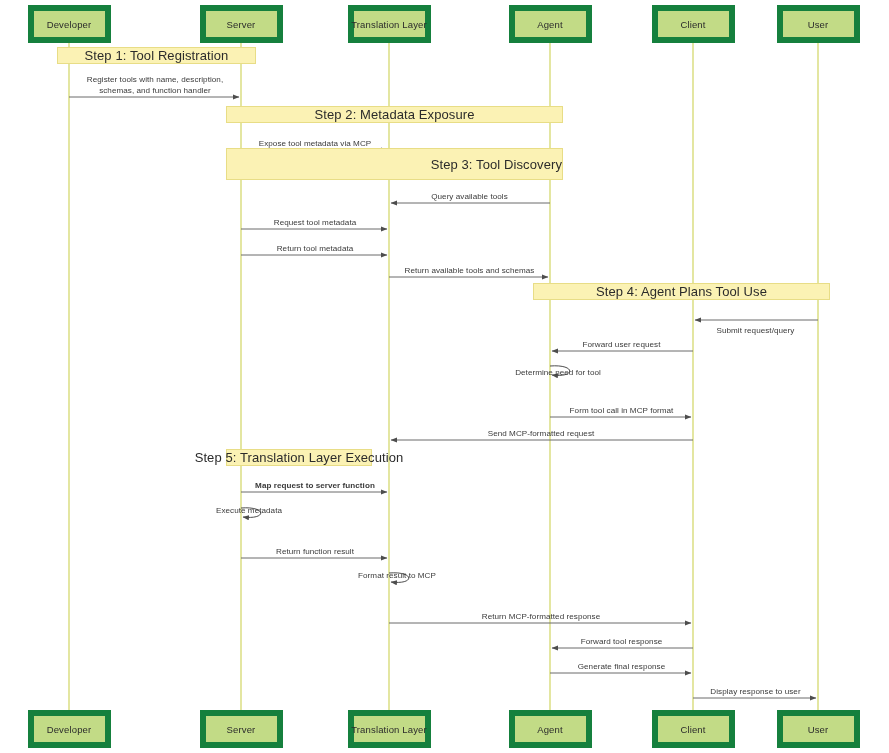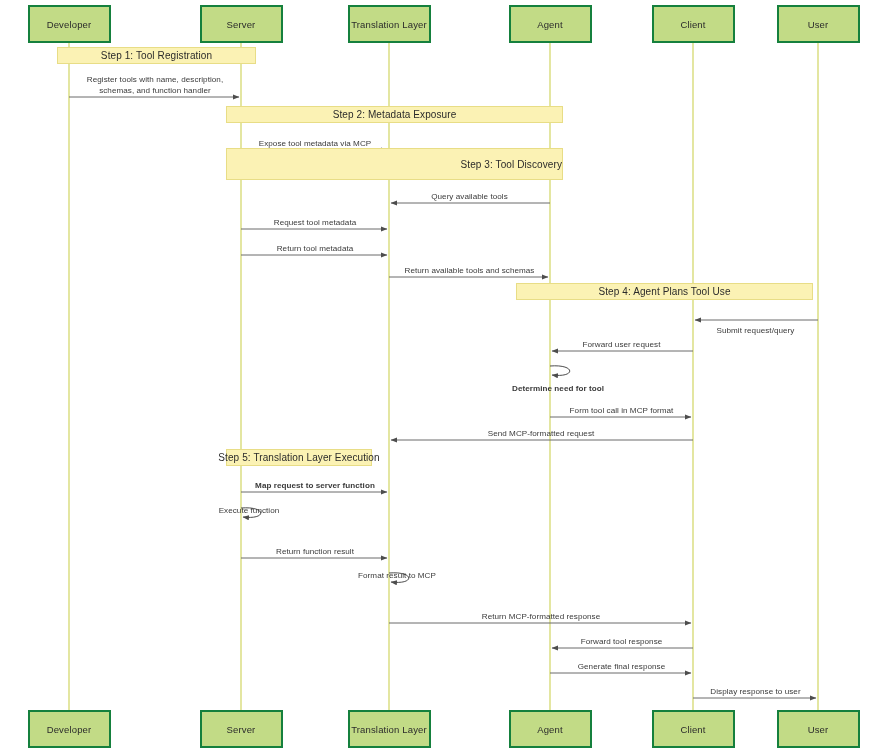--- a/index.html
+++ b/index.html
@@ -25,42 +25,42 @@
     left: 0;
     top: 0;
     width: 889px;
     height: 753px;
     display: block;
   }
   .actor-box {
     position: absolute;
     box-sizing: border-box;
     background: #c2db86;
-    border: 2px solid #15803d;
+    border: 6px solid #15803d;
     display: flex;
     align-items: center;
     justify-content: center;
   }
   .actor-label {
     font-size: 9.5px;
     color: #2b2b2b;
     letter-spacing: 0.15px;
     white-space: nowrap;
   }
   .banner {
     position: absolute;
     box-sizing: border-box;
     background: #fbf2b4;
     border: 1px solid #e8dd86;
     display: flex;
     align-items: center;
     justify-content: center;
   }
   .banner-label {
-    font-size: 10px;
+    font-size: 13px;
     color: #2b2b2b;
     white-space: nowrap;
     letter-spacing: 0.1px;
   }
   .msg-label {
     position: absolute;
     font-size: 8.1px;
     color: #3a3a3a;
     white-space: nowrap;
     text-align: center;
@@ -158,41 +158,41 @@
   <div id="banners">
       <div class="banner" style="left: 57px; top: 47px; width: 199px; height: 17px;">
         <span class="banner-label">Step 1: Tool Registration</span>
       </div>
       <div class="banner" style="left: 226px; top: 106px; width: 337px; height: 17px;">
         <span class="banner-label">Step 2: Metadata Exposure</span>
       </div>
       <div class="banner" style="left: 226px; top: 148px; width: 337px; height: 32px; justify-content: flex-end;">
         <span class="banner-label">Step 3: Tool Discovery</span>
       </div>
-      <div class="banner" style="left: 516px; top: 283px; width: 297px; height: 17px;">
+      <div class="banner" style="left: 533px; top: 283px; width: 297px; height: 17px;">
         <span class="banner-label">Step 4: Agent Plans Tool Use</span>
       </div>
       <div class="banner" style="left: 226px; top: 449px; width: 146px; height: 17px;">
         <span class="banner-label">Step 5: Translation Layer Execution</span>
       </div>
     </div>
   <div id="labels">
       <div class="msg-label two-line" style="left: 155px; top: 75px;">Register tools with name, description, schemas, and function handler</div>
       <div class="msg-label" style="left: 315px; top: 139px;">Expose tool metadata via MCP</div>
       <div class="msg-label" style="left: 469.5px; top: 192px;">Query available tools</div>
       <div class="msg-label" style="left: 315px; top: 218px;">Request tool metadata</div>
       <div class="msg-label" style="left: 315px; top: 244px;">Return tool metadata</div>
       <div class="msg-label" style="left: 469.5px; top: 266px;">Return available tools and schemas</div>
       <div class="msg-label" style="left: 755.5px; top: 309px; margin-top: 17px;">Submit request/query</div>
       <div class="msg-label" style="left: 621.5px; top: 340px;">Forward user request</div>
-      <div class="msg-label" style="left: 558px; top: 384px; font-weight: bold;">Determine need for tool</div>
+      <div class="msg-label" style="left: 558px; top: 368px;">Determine need for tool</div>
       <div class="msg-label" style="left: 621.5px; top: 406px;">Form tool call in MCP format</div>
       <div class="msg-label" style="left: 541px; top: 429px;">Send MCP-formatted request</div>
       <div class="msg-label" style="left: 315px; top: 481px; font-weight: bold;">Map request to server function</div>
-      <div class="msg-label" style="left: 249px; top: 506px;">Execute function</div>
+      <div class="msg-label" style="left: 249px; top: 506px;">Execute metadata</div>
       <div class="msg-label" style="left: 315px; top: 547px;">Return function result</div>
       <div class="msg-label" style="left: 397px; top: 571px;">Format result to MCP</div>
       <div class="msg-label" style="left: 541px; top: 612px;">Return MCP-formatted response</div>
       <div class="msg-label" style="left: 621.5px; top: 637px;">Forward tool response</div>
       <div class="msg-label" style="left: 621.5px; top: 662px;">Generate final response</div>
       <div class="msg-label" style="left: 755.5px; top: 687px;">Display response to user</div>
     </div>
 
 </div>
 

